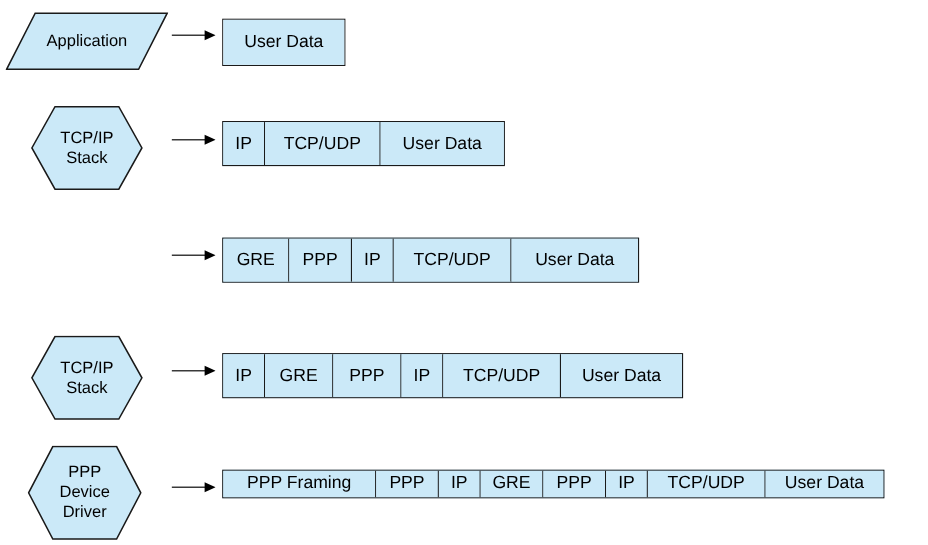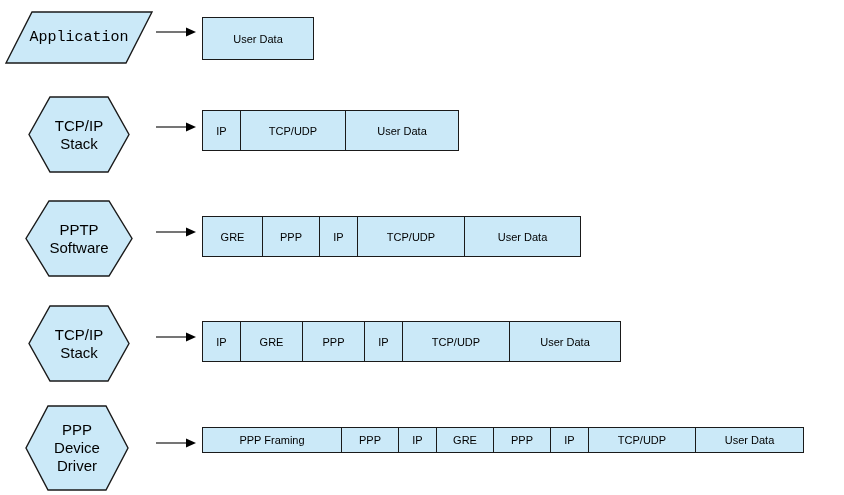--- a/index.html
+++ b/index.html
@@ -53,36 +53,36 @@
     display: flex;
     height: 40px;
     border: 1px solid #1a1a1a;
     box-sizing: border-box;
     background: #cbe9f8;
   }
   .packet .cell {
     display: flex;
     align-items: center;
     justify-content: center;
-    font-size: 11px;
+    font-size: 16px;
     color: #000000;
     box-sizing: border-box;
     border-right: 1px solid #1a1a1a;
     background: #cbe9f8;
     white-space: nowrap;
   }
   .packet .cell:last-child {
     border-right: none;
   }
 </style>
 </head>
 <body>
 
 <div id="canvas">
-    <div class="stage" style="left: 5px; top: 11px; width: 148px; height: 53px; font-family: Liberation Mono, monospace;">
+    <div class="stage" style="left: 5px; top: 11px; width: 148px; height: 53px;">
       <svg class="shape-svg" viewBox="0 0 148 53" preserveAspectRatio="none">
         <polygon points="27,1 147,1 121,52 1,52" fill="#cbe9f8" stroke="#1a1a1a" stroke-width="1.4"></polygon>
       </svg>
       <span class="stage-label">Application</span>
     </div>
     <div class="arrow" style="left: 156px; top: 26px; width: 40px;">
       <svg width="40" height="12" viewBox="0 0 40 12">
         <line x1="0" y1="6" x2="31" y2="6" stroke="#3a3a3a" stroke-width="1.4"></line>
         <polygon points="30,1.5 40,6 30,10.5" fill="#000000"></polygon>
       </svg>
@@ -100,27 +100,20 @@
     <div class="arrow" style="left: 156px; top: 121px; width: 40px;">
       <svg width="40" height="12" viewBox="0 0 40 12">
         <line x1="0" y1="6" x2="31" y2="6" stroke="#3a3a3a" stroke-width="1.4"></line>
         <polygon points="30,1.5 40,6 30,10.5" fill="#000000"></polygon>
       </svg>
     </div>
     <div class="packet" style="left: 202px; top: 110px; height: 41px;">
       <div class="cell" style="width: 38px;">IP</div>
       <div class="cell" style="width: 105px;">TCP/UDP</div>
       <div class="cell" style="width: 112px;">User Data</div>
-    </div>
-    <div class="stage" style="left: 25px; top: 200px; width: 108px; height: 77px;">
-      <svg class="shape-svg" viewBox="0 0 108 77" preserveAspectRatio="none">
-        <polygon points="24,1 84,1 107,38.5 84,76 24,76 1,38.5" fill="#cbe9f8" stroke="#1a1a1a" stroke-width="1.4"></polygon>
-      </svg>
-      <span class="stage-label">PPTP
-Software</span>
     </div>
     <div class="arrow" style="left: 156px; top: 226px; width: 40px;">
       <svg width="40" height="12" viewBox="0 0 40 12">
         <line x1="0" y1="6" x2="31" y2="6" stroke="#3a3a3a" stroke-width="1.4"></line>
         <polygon points="30,1.5 40,6 30,10.5" fill="#000000"></polygon>
       </svg>
     </div>
     <div class="packet" style="left: 202px; top: 216px; height: 41px;">
       <div class="cell" style="width: 60px;">GRE</div>
       <div class="cell" style="width: 57px;">PPP</div>

